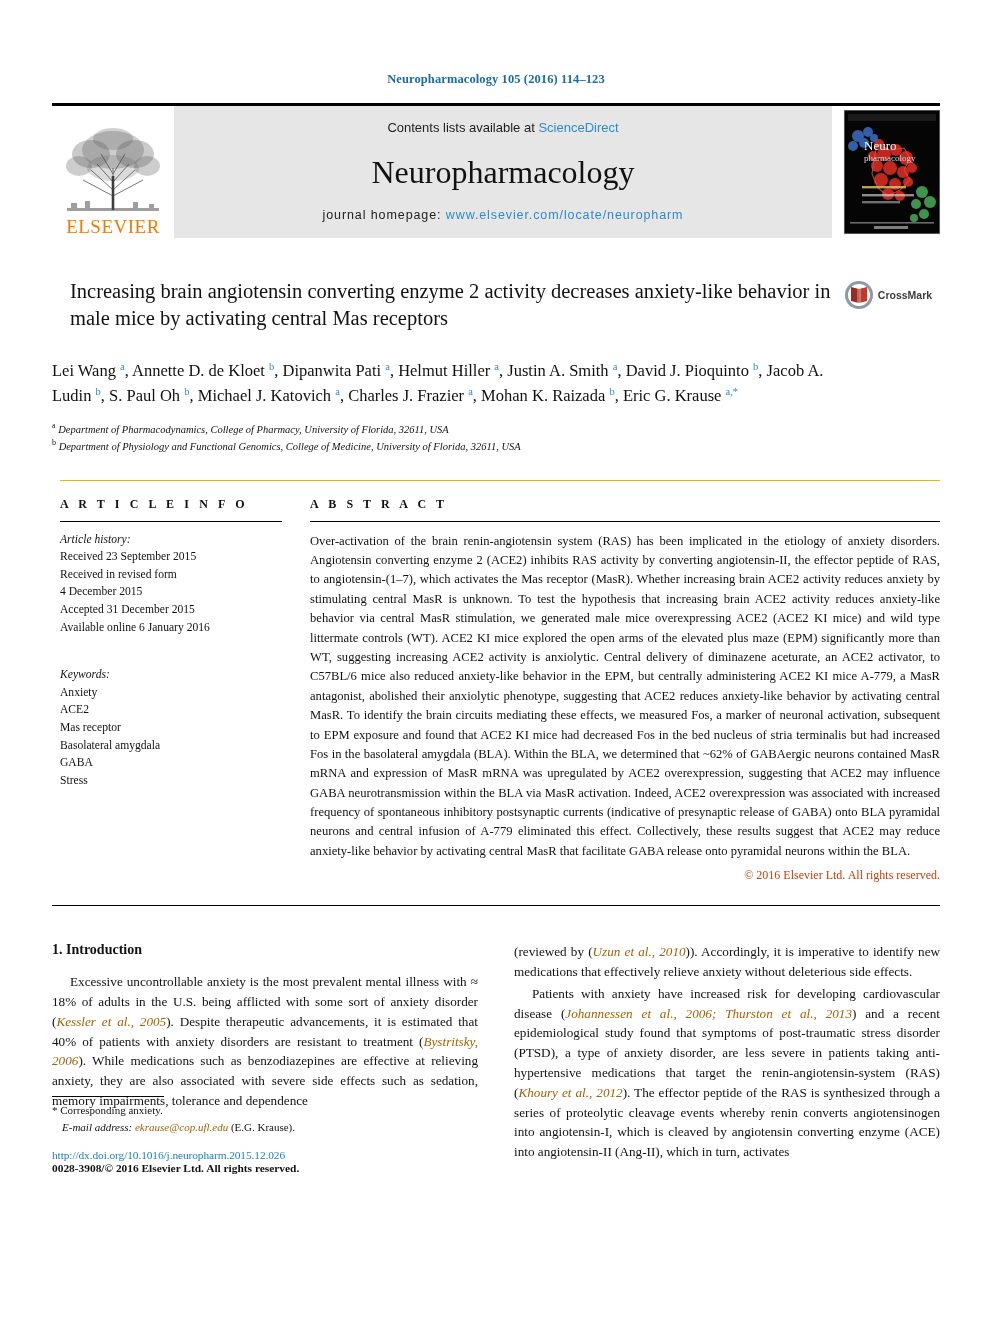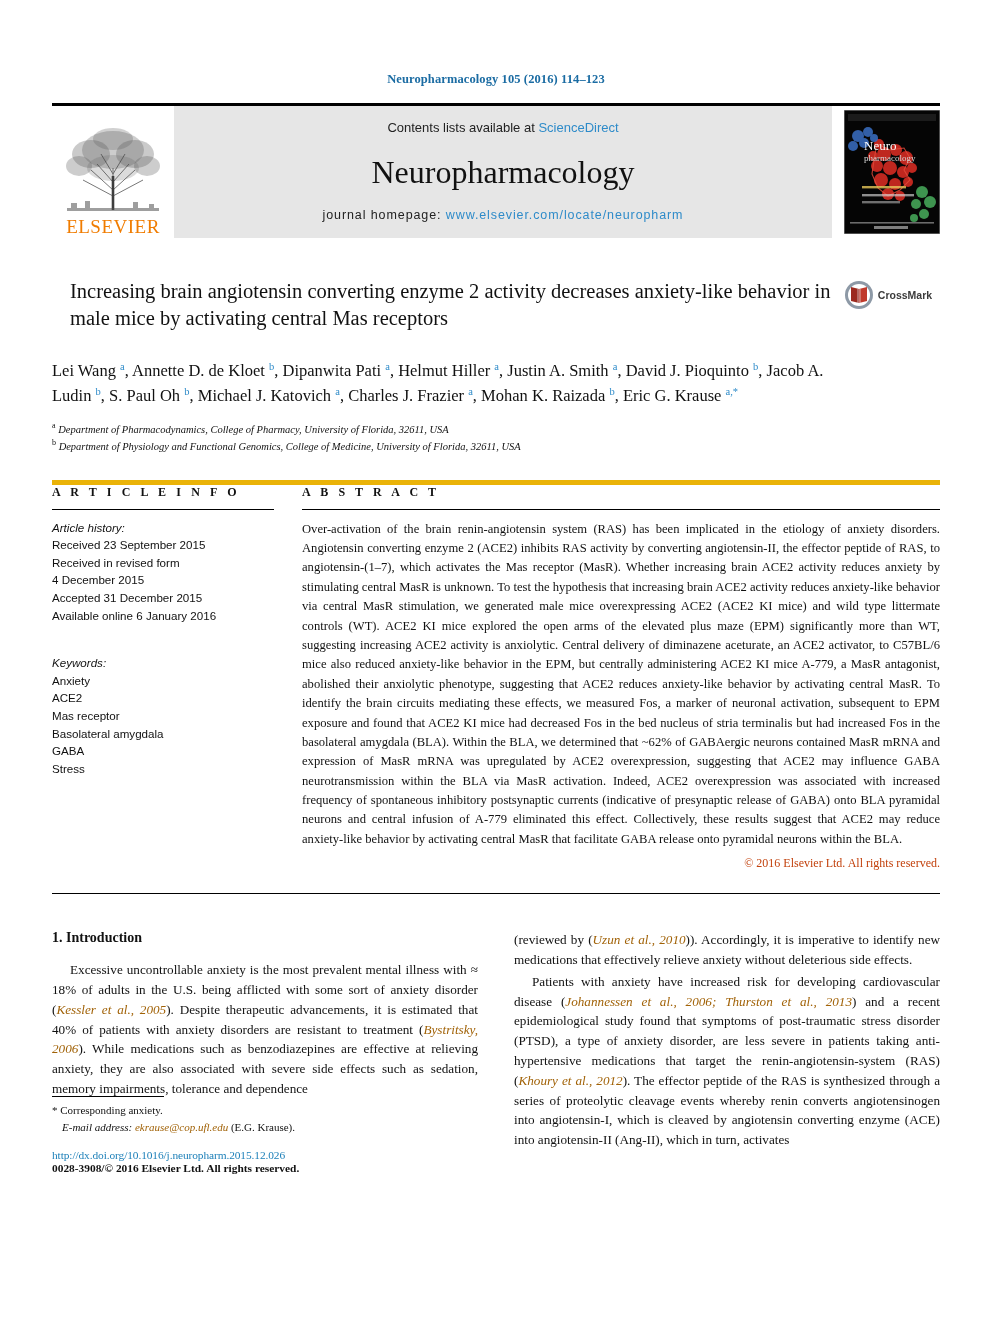--- a/index.html
+++ b/index.html
@@ -155,43 +155,45 @@
     font-style: italic;
     font-size: 10.5px;
     line-height: 1.45;
     color: #111;
   }
   .affils sup { font-style: normal; font-size: 8px; vertical-align: super; }
 
   
   .band {
     margin-top: 26px;
-    border-top: 5px solid #eab308;
-    display: flex;
+    border-top: 1px solid #eab308;
+    padding-top: 16px;
+    display: flex;
+    margin-left: 8px;
   }
   .col-info {
     flex: 0 0 250px;
     width: 250px;
     padding-right: 28px;
     box-sizing: border-box;
   }
   .col-abstract {
     flex: 1 1 auto;
   }
   .sec-head {
     font-family: "Liberation Serif", serif;
     font-size: 12px;
     font-weight: bold;
     letter-spacing: 3.6px;
     color: #111;
     margin-bottom: 9px;
   }
   .rule { border-top: 1px solid #000; }
   .info-body {
-    font-family: Liberation Sans, sans-serif;
+    font-family: Liberation Serif, serif;
     font-size: 11.6px;
     line-height: 1.52;
     color: #111;
     margin-top: 9px;
   }
   .info-body .lbl { font-style: italic; }
   .kw-block { margin-top: 30px; }
   .abstract-body {
     font-family: "Liberation Serif", serif;
     font-size: 12.6px;

